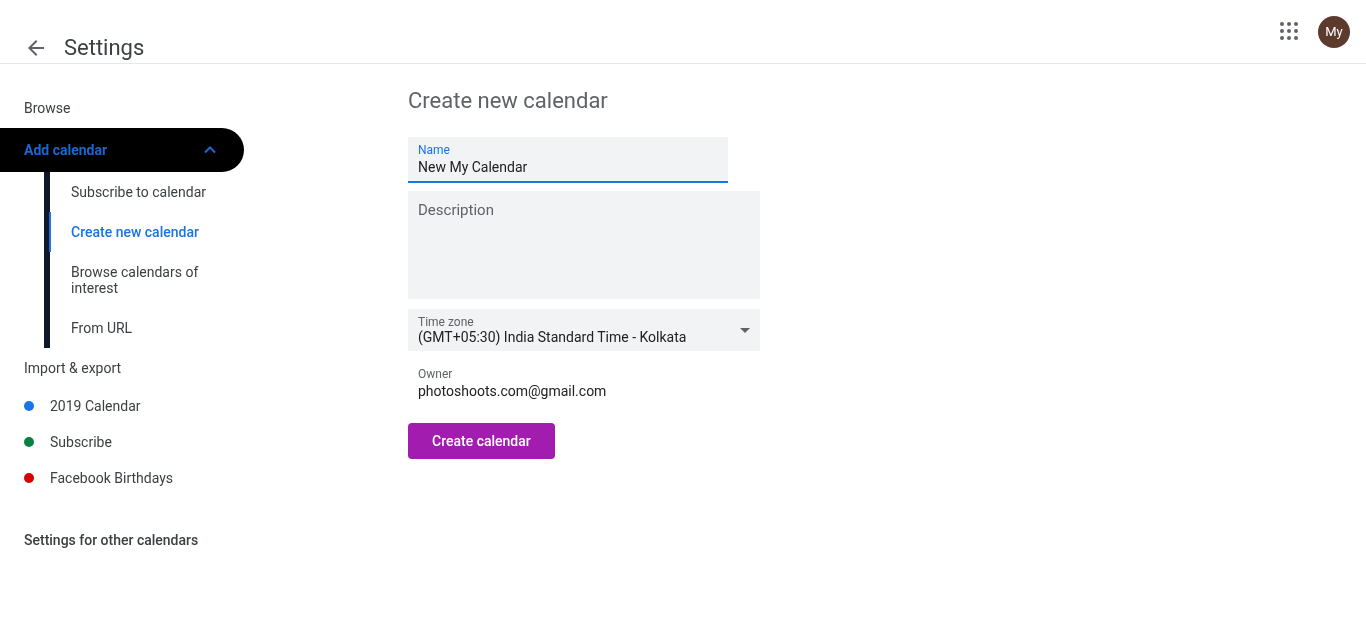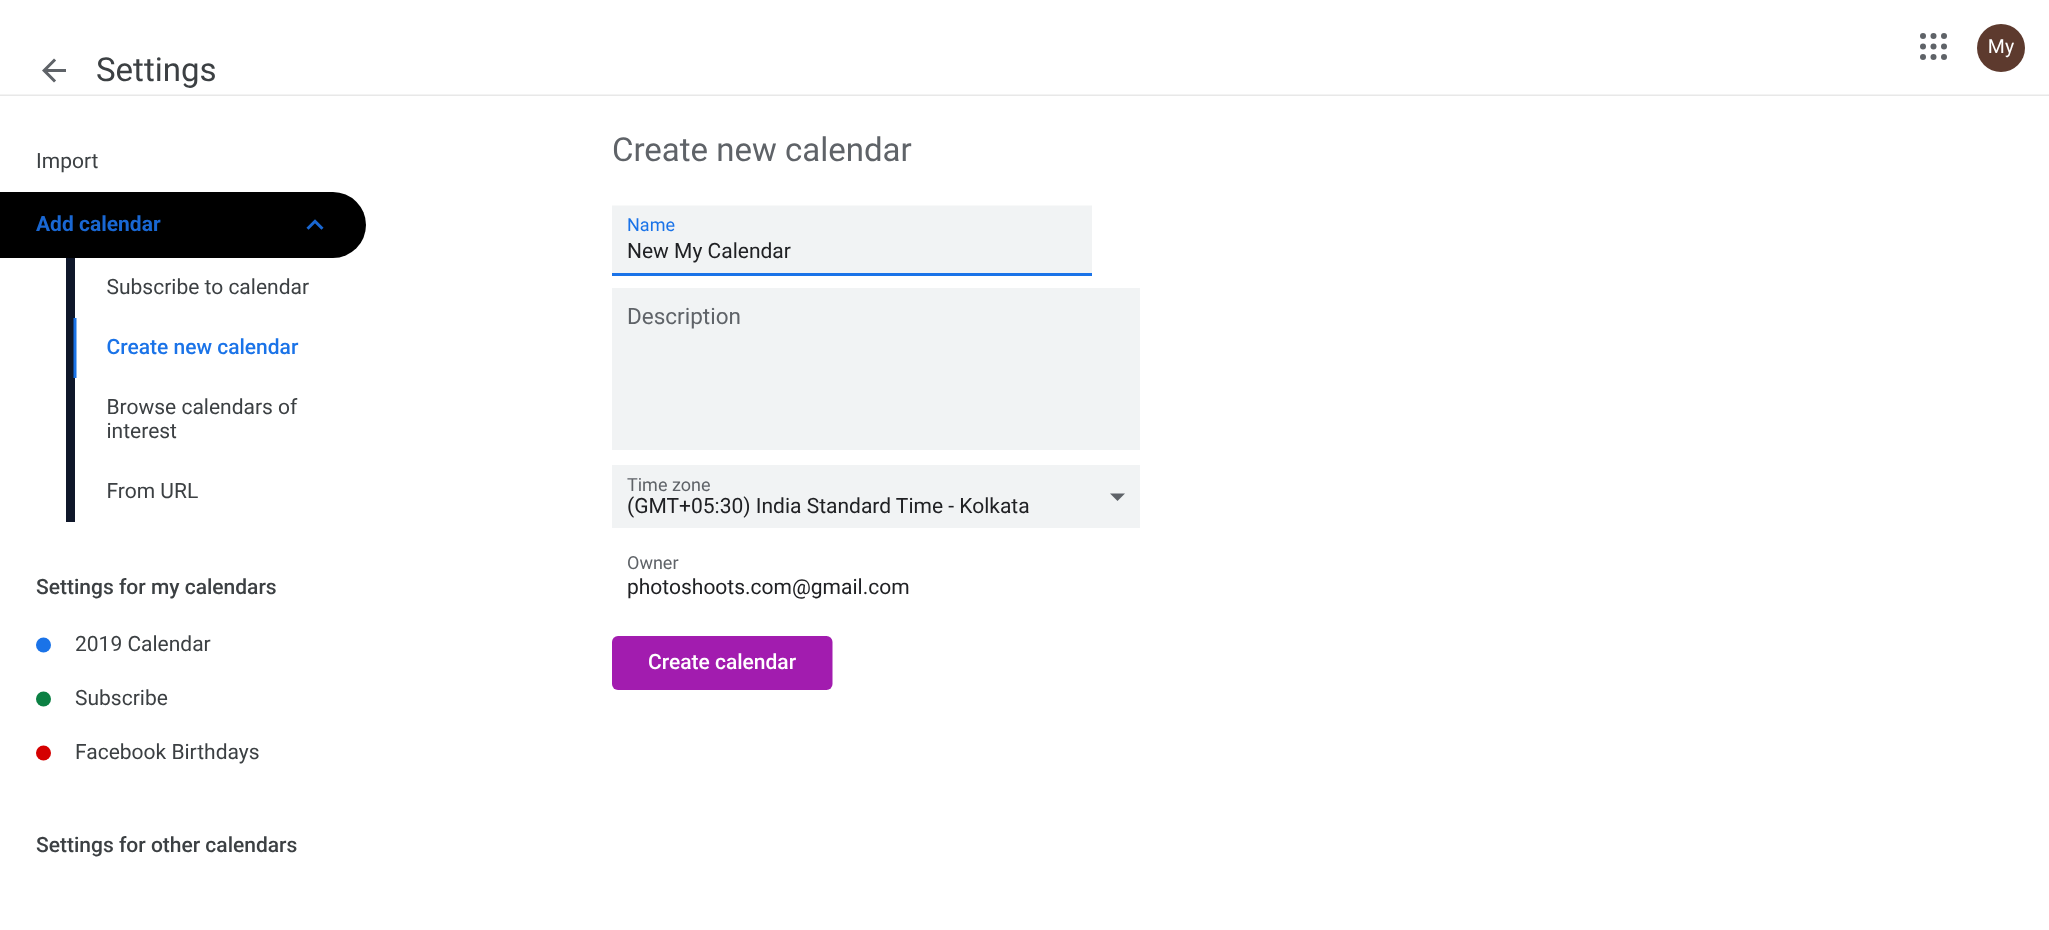--- a/index.html
+++ b/index.html
@@ -17,21 +17,21 @@
     .header {
       display: flex;
       align-items: center;
       justify-content: space-between;
       padding: 8px 16px 8px 24px;
       height: 64px;
       border-bottom: 1px solid #e8e8e8;
     }
     .header-left {
       display: flex;
-      align-items: flex-start;
+      align-items: flex-end;
       margin-top: 32px;
     }
     .back-arrow {
       width: 24px;
       height: 24px;
       cursor: pointer;
       margin-right: 16px;
       display: flex;
       align-items: center;
       justify-content: center;
@@ -267,37 +267,37 @@
       <span></span>
         <span></span>
         <span></span>
     </div>
     <div class="avatar">My</div>
   </div>
 </div>
 
 <div class="content">
   <div class="sidebar">
-    <div class="nav-item">Import</div>
+    <div class="nav-item">Browse</div>
     <div class="nav-item expanded">
       <span>Add calendar</span>
       <span class="chevron">
         <svg width="12" height="8" viewBox="0 0 12 8" fill="none">
             <path d="M1 6.5L6 1.5L11 6.5" stroke="#1967d2" stroke-width="2"></path>
           </svg>
       </span>
     </div>
     <div class="sub-items">
       <div class="sub-item">Subscribe to calendar</div>
       <div class="sub-item active">Create new calendar</div>
       <div class="sub-item">Browse calendars of interest</div>
       <div class="sub-item">From URL</div>
     </div>
-
-    <div class="section-header">Settings for my calendars</div>
+    <div class="nav-item">Import &amp; export</div>
+
     <div class="calendar-item">
       <span class="calendar-dot" style="background:#1a73e8"></span>
       <span>2019 Calendar</span>
     </div>
     <div class="calendar-item">
       <span class="calendar-dot" style="background:#0b8043"></span>
       <span>Subscribe</span>
     </div>
     <div class="calendar-item">
       <span class="calendar-dot" style="background:#d50000"></span>

